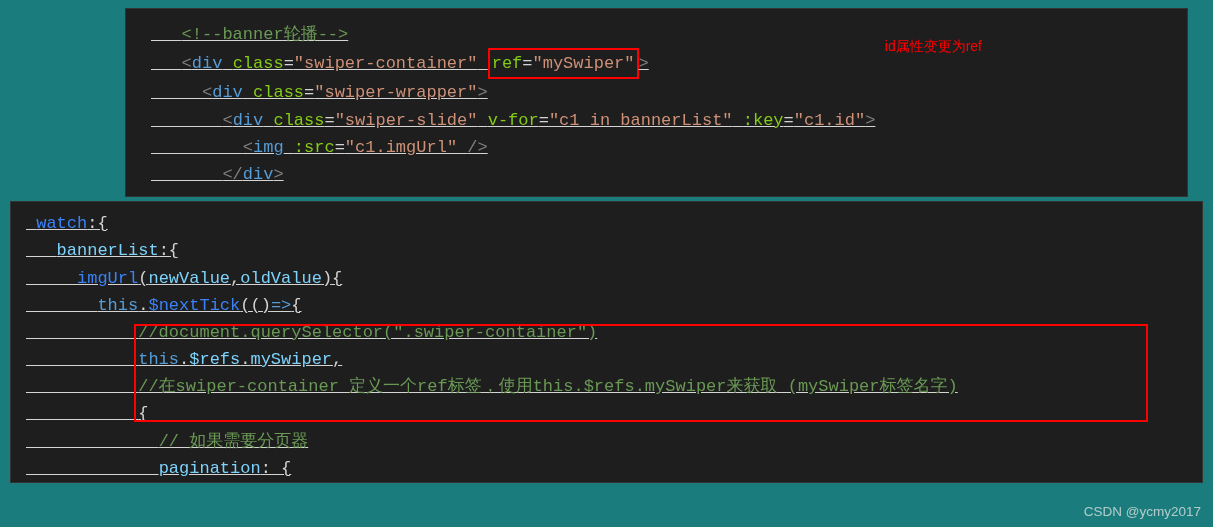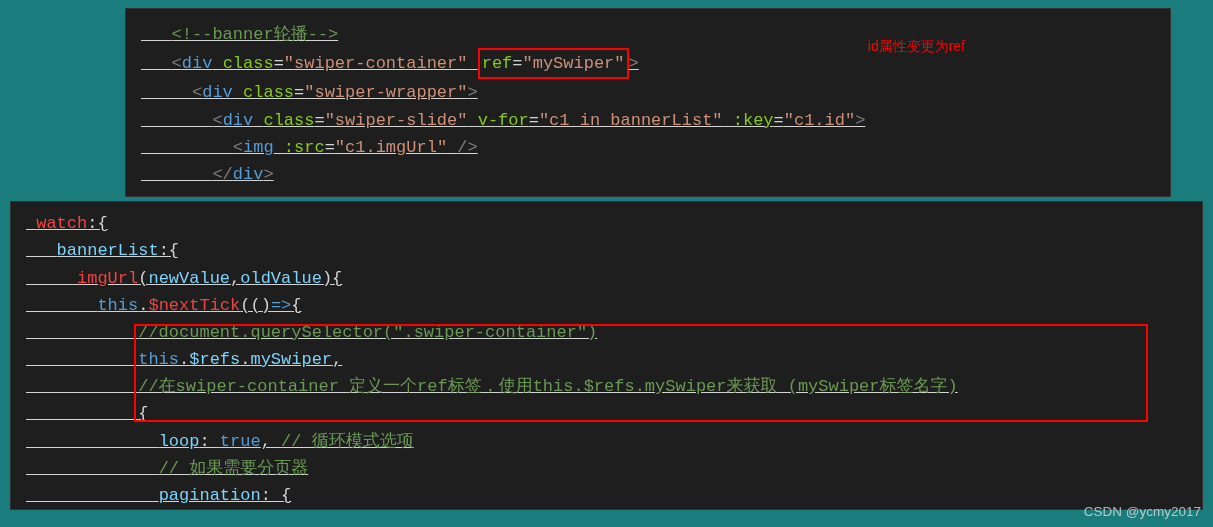--- a/index.html
+++ b/index.html
@@ -14,43 +14,43 @@
     overflow: hidden;
     position: relative;
   }
   .editor {
     background: #1e1e1e;
     color: #d4d4d4;
     position: relative;
   }
   .editor-top {
     margin-left: 125px;
-    margin-right: 42px;
+    margin-right: 25px;
     margin-top: 8px;
-    padding: 12px 0 8px 0;
+    padding: 12px 0 8px 10px;
     border: 1px solid #333;
   }
   .editor-bottom {
     margin: 4px 10px 0 10px;
     padding: 8px 0 0 0;
     border: 1px solid #333;
   }
   .line {
     white-space: pre;
     padding-left: 15px;
     text-decoration: underline;
   }
   .tag      { color: #569cd6; }
   .tagpunct { color: #808080; }
   .attr     { color: #84cc16; }
   .str      { color: #ce9178; }
   .comment  { color: #6a9955; }
   .keyword  { color: #569cd6; }
   .var      { color: #7dd3fc; }
-  .func     { color: #ef4444; }
+  .func     { color: #3b82f6; }
   .type     { color: #4ec9b0; }
   .bool     { color: #569cd6; }
   .punct    { color: #d4d4d4; }
   .redbox {
     border: 2px solid #ff0000;
     padding: 0 2px;
     display: inline-block;
   }
   .annotation {
     position: absolute;
@@ -105,20 +105,19 @@
 
 
   <div class="line">           <span class="comment">//document.querySelector(".swiper-container")</span></div>
 
   <div class="line">           <span class="keyword">this</span><span class="punct">.</span><span class="var">$refs</span><span class="punct">.</span><span class="var">mySwiper</span><span class="punct">,</span></div>
 
   <div class="line">           <span class="comment">//在swiper-container 定义一个ref标签，使用this.$refs.mySwiper来获取 (mySwiper标签名字)</span></div>
 
   <div class="line">           <span class="punct">{</span></div>
 
-  <div class="line">             <span class="var">loop</span><span class="punct">: </span><span class="bool">true</span><span class="punct">, </span><span class="comment">// 循环模式选项</span></div>
 
   <div class="line">             <span class="comment">// 如果需要分页器</span></div>
 
   <div class="line">             <span class="var">pagination</span><span class="punct">: {</span></div>
 </div>
 
 <div class="watermark">CSDN @ycmy2017</div>
 
 </body></html>

